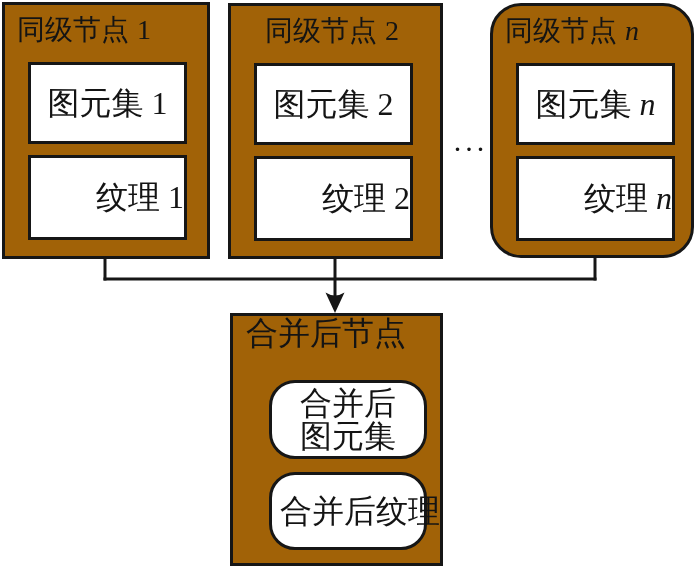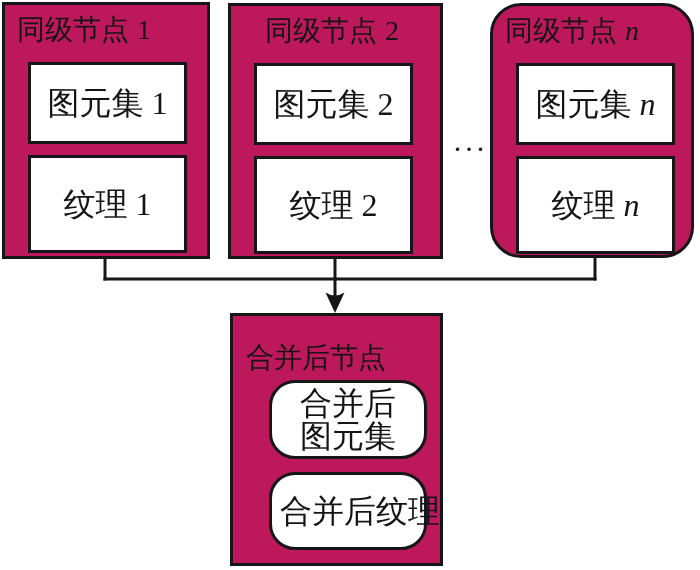--- a/index.html
+++ b/index.html
@@ -3,37 +3,37 @@
 <meta charset="utf-8">
 <style>
   html,body { margin:0; padding:0; background:#ffffff; }
   .canvas {
     position:relative; width:700px; height:570px; background:#ffffff;
     font-family:"Liberation Serif","DejaVu Serif",serif; color:#141414;
     overflow:hidden;
   }
   .box {
     position:absolute; border:3px solid #161616; box-sizing:border-box;
-    background:#be185d;
+    background:#a16207;
   }
   .node-title {
     font-size:28px; line-height:30px; padding:10px 0 0 12px; white-space:nowrap;
   }
   .merged-title {
-    font-size:28px; line-height:30px; padding:27px 0 0 13px; white-space:nowrap;
+    font-size:32px; line-height:30px; padding:2px 0 0 13px; white-space:nowrap;
   }
   .inner {
     position:absolute; border:3px solid #161616; box-sizing:border-box;
     display:flex; flex-direction:column; align-items:center; justify-content:center;
     font-size:32px; line-height:33px; text-align:center; white-space:nowrap;
     background:#ffffff;
   }
   .node .inner { left:23px; width:159px; }
   .inner.slot1 { top:57px;  height:82px; }
-  .inner.slot2 { top:150px; height:98px; }
+  .inner.slot2 { top:150px; height:85px;align-items:flex-end; }
   .suffix { margin-left:8px; }
   .italic { font-style:italic; }
   .row { display:flex; align-items:center; justify-content:center; }
 
   .node1 { left:2px;   top:2px; width:208px; height:257px; }
   .node2 { left:228px; top:3px; width:215px; height:256px; }
   .node3 { left:490px; top:3px; width:204px; height:255px;border-radius:31px; }
 
   .merged { left:230px; top:313px; width:213px; height:253px; }
   .merged .inner { left:36px; width:158px;border-radius:26px; }

